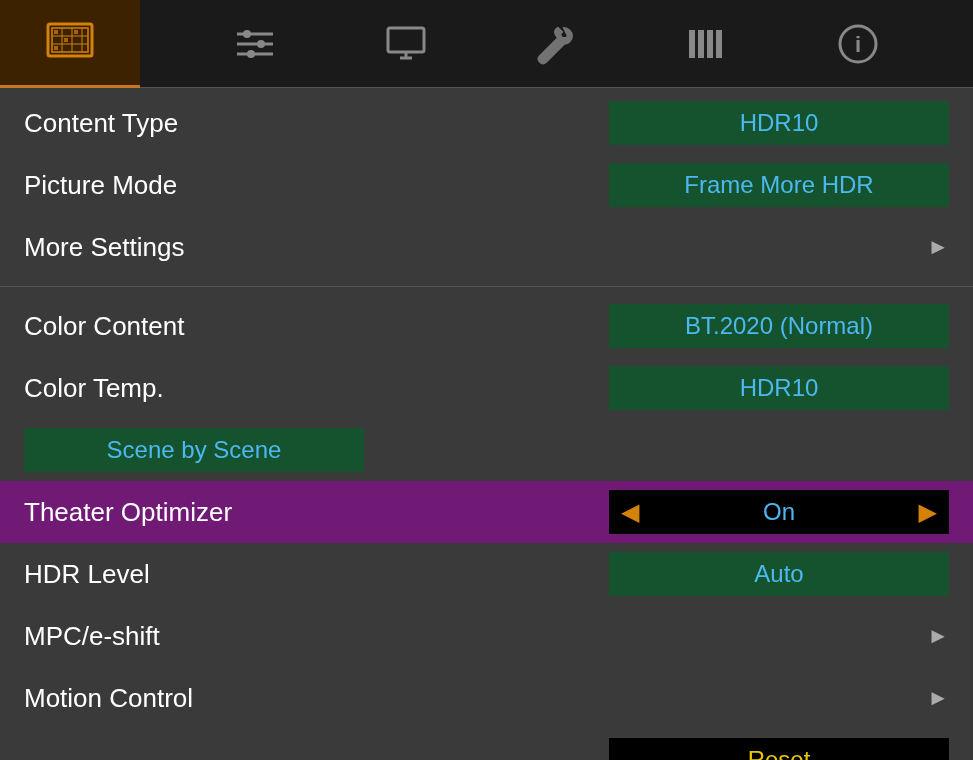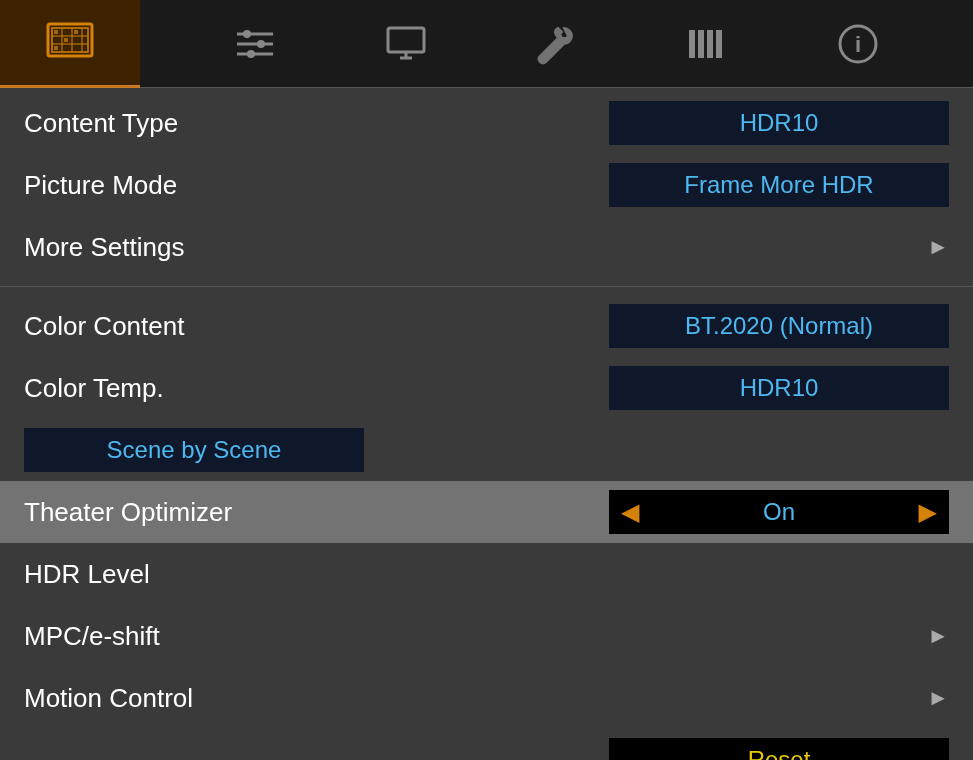--- a/index.html
+++ b/index.html
@@ -79,35 +79,35 @@
     .setting-row {
       display: flex;
       align-items: center;
       justify-content: space-between;
       height: 62px;
       padding: 0 24px;
       gap: 44px;
     }
 
     .setting-row.highlighted {
-      background: #737373;
+      background: #701a75;
     }
 
     .setting-label {
       font-size: 26px;
       font-weight: 400;
       color: #ffffff;
     }
 
     .setting-row.highlighted .setting-label {
       color: #ffffff;
     }
 
     .setting-value {
-      background: #0f172a;
+      background: #14532d;
       color: #4db8f0;
       font-size: 24px;
       padding: 8px 24px;
       min-width: 340px;
       text-align: center;
       border: none;
     }
 
     .setting-value-with-arrows {
       display: flex;
@@ -261,20 +261,21 @@
     <span class="setting-label">Theater Optimizer</span>
     <div class="setting-value-with-arrows">
       <span class="arrow-btn">◀</span>
       <span class="arrow-value">On</span>
       <span class="arrow-btn">▶</span>
     </div>
   </div>
 
   <div class="setting-row">
     <span class="setting-label">HDR Level</span>
+    <div class="setting-value">Auto</div>
   </div>
 
   <div class="setting-row">
     <span class="setting-label">MPC/e-shift</span>
     <span class="setting-arrow">►</span>
   </div>
 
   <div class="setting-row">
     <span class="setting-label">Motion Control</span>
     <span class="setting-arrow">►</span>

